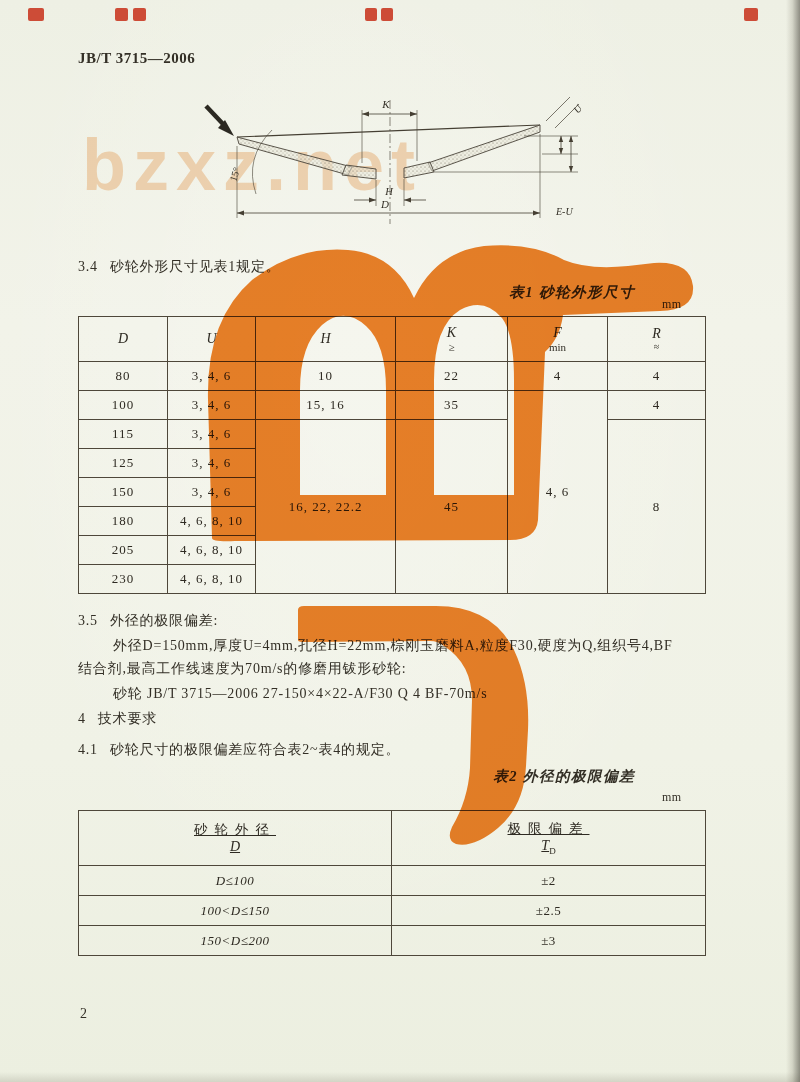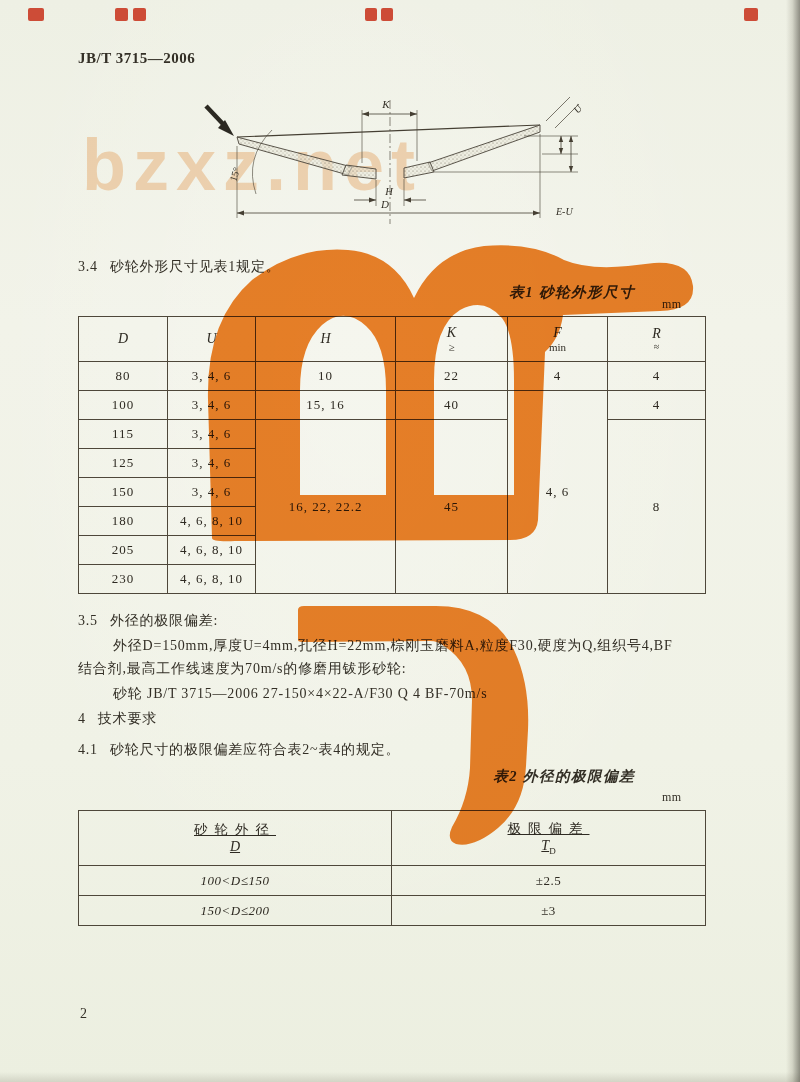--- a/index.html
+++ b/index.html
@@ -186,21 +186,21 @@
       <td>3, 4, 6</td>
       <td>10</td>
       <td>22</td>
       <td>4</td>
       <td>4</td>
     </tr>
     <tr>
       <td>100</td>
       <td>3, 4, 6</td>
       <td>15, 16</td>
-      <td>40</td>
+      <td>35</td>
       <td rowspan="7">4, 6</td>
       <td>4</td>
     </tr>
     <tr>
       <td>115</td>
       <td>3, 4, 6</td>
       <td rowspan="6">16, 22, 22.2</td>
       <td rowspan="6">45</td>
       <td rowspan="6">8</td>
     </tr>
@@ -253,20 +253,24 @@
     <tbody>
         <tr>
       <th>
         <div class="cjk-spread">砂轮外径</div>
         <div class="hsym">D</div>
       </th>
       <th>
         <div class="cjk-spread">极限偏差</div>
         <div class="hsym"><span>T</span><sub style="font-style:normal;font-size:9px">D</sub></div>
       </th>
+    </tr>
+    <tr>
+      <td class="ital">D≤100</td>
+      <td>±2</td>
     </tr>
     <tr>
       <td class="ital">100&lt;D≤150</td>
       <td>±2.5</td>
     </tr>
     <tr>
       <td class="ital">150&lt;D≤200</td>
       <td>±3</td>
     </tr>
   </tbody>

